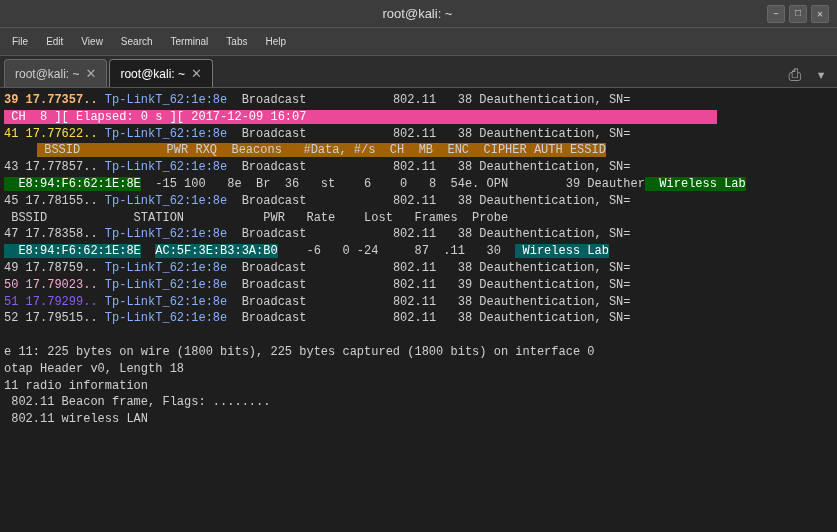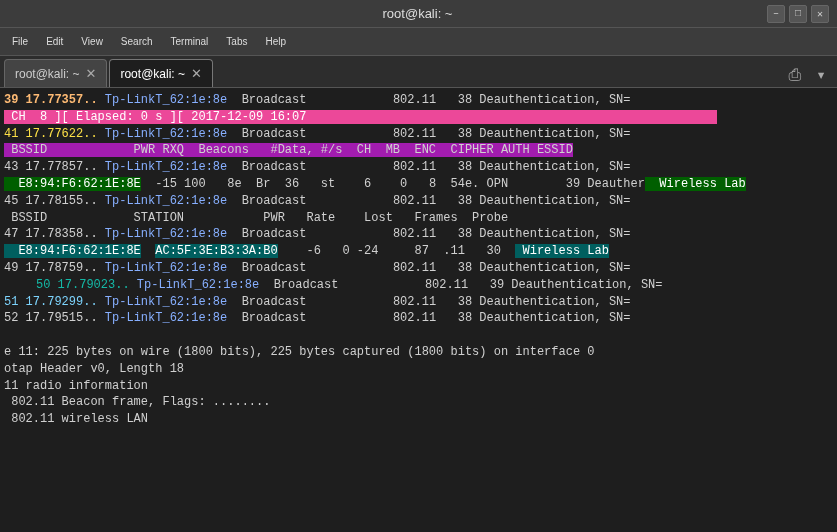--- a/index.html
+++ b/index.html
@@ -166,30 +166,30 @@
   <div style="margin-left:auto; display:flex; align-items:center; gap:2px;">
     <div class="tab-btn" title="Screenshot" style="color:#aaa; font-size:16px;">⎙</div>
     <div class="tab-btn" style="color:#aaa; font-size:16px;">▾</div>
   </div>
 </div>
 
 <div class="terminal">
   <div class="term-line"><span style="color:#fdba74;font-weight:bold;">39 17.77357.. </span><span style="color:#87afff;">Tp-LinkT_62:1e:8e</span><span style="color:#d0d0d0;">  Broadcast            802.11   38 Deauthentication, SN=</span></div>
   <div class="term-line"><span style="background:#ec4899;color:#fff;"> CH  8 ][ Elapsed: 0 s ][ 2017-12-09 16:07                                                         </span></div>
   <div class="term-line"><span style="color:#fde047;">41 17.77622.. </span><span style="color:#87afff;">Tp-LinkT_62:1e:8e</span><span style="color:#d0d0d0;">  Broadcast            802.11   38 Deauthentication, SN=</span></div>
-  <div class="term-line"><span style="background:#a21caf;color:#d0d0d0;"> BSSID            PWR RXQ  Beacons   #Data, #/s  CH  MB  ENC  CIPHER AUTH ESSID</span></div>
+  <div class="term-line"><span style="background:#a16207;color:#d0d0d0;margin-left:33px;"> BSSID            PWR RXQ  Beacons   #Data, #/s  CH  MB  ENC  CIPHER AUTH ESSID</span></div>
   <div class="term-line"><span style="color:#d0d0d0;text-align:center;">43 17.77857.. </span><span style="color:#87afff;">Tp-LinkT_62:1e:8e</span><span style="color:#d0d0d0;">  Broadcast            802.11   38 Deauthentication, SN=</span></div>
   <div class="term-line"><span style="background:#005f00;color:#fff;">  E8:94:F6:62:1E:8E</span><span style="color:#d0d0d0;">  -15 100   </span><span style="color:#d0d0d0;">8e  Br  36   st    6    0   8  54e. OPN        39 Deauther</span><span style="background:#005f00;color:#fff;">  Wireless Lab</span><span style="color:#d0d0d0;">      </span></div>
   <div class="term-line"><span style="color:#d0d0d0;">45 17.78155.. </span><span style="color:#87afff;">Tp-LinkT_62:1e:8e</span><span style="color:#d0d0d0;">  Broadcast            802.11   38 Deauthentication, SN=</span></div>
   <div class="term-line"><span style="background:#1e1e1e;color:#d0d0d0;"> BSSID            STATION           PWR   Rate    Lost   Frames  Probe</span></div>
   <div class="term-line"><span style="color:#d0d0d0;">47 17.78358.. </span><span style="color:#87afff;">Tp-LinkT_62:1e:8e</span><span style="color:#d0d0d0;">  Broadcast            802.11   38 Deauthentication, SN=</span></div>
   <div class="term-line"><span style="background:#005f5f;color:#fff;">  E8:94:F6:62:1E:8E</span><span style="color:#d0d0d0;">  </span><span style="background:#005f5f;color:#fff;">AC:5F:3E:B3:3A:B0</span><span style="color:#d0d0d0;">    -6   0 -24     87  .11   30  </span><span style="background:#005f5f;color:#fff;"> Wireless Lab</span><span style="color:#d0d0d0;">    </span></div>
   <div class="term-line"><span style="color:#d0d0d0;">49 17.78759.. </span><span style="color:#87afff;">Tp-LinkT_62:1e:8e</span><span style="color:#d0d0d0;">  Broadcast            802.11   38 Deauthentication, SN=</span></div>
-  <div class="term-line"><span style="color:#14b8a6;margin-left:32px;">50 17.79023.. </span><span style="color:#87afff;">Tp-LinkT_62:1e:8e</span><span style="color:#d0d0d0;">  Broadcast            802.11   39 Deauthentication, SN=</span></div>
-  <div class="term-line"><span style="color:#7dd3fc;">51 17.79299.. </span><span style="color:#87afff;">Tp-LinkT_62:1e:8e</span><span style="color:#d0d0d0;">  Broadcast            802.11   38 Deauthentication, SN=</span></div>
+  <div class="term-line"><span style="color:#f9a8d4;">50 17.79023.. </span><span style="color:#87afff;">Tp-LinkT_62:1e:8e</span><span style="color:#d0d0d0;">  Broadcast            802.11   39 Deauthentication, SN=</span></div>
+  <div class="term-line"><span style="color:#8b5cf6;">51 17.79299.. </span><span style="color:#87afff;">Tp-LinkT_62:1e:8e</span><span style="color:#d0d0d0;">  Broadcast            802.11   38 Deauthentication, SN=</span></div>
   <div class="term-line"><span style="color:#d0d0d0;">52 17.79515.. </span><span style="color:#87afff;">Tp-LinkT_62:1e:8e</span><span style="color:#d0d0d0;">  Broadcast            802.11   38 Deauthentication, SN=</span></div>
   <div class="term-line">&nbsp;</div>
   <div class="term-line"><span style="color:#d0d0d0;">e 11: 225 bytes on wire (1800 bits), 225 bytes captured (1800 bits) on interface 0</span></div>
   <div class="term-line"><span style="color:#d0d0d0;">otap Header v0, Length 18</span></div>
   <div class="term-line"><span style="color:#d0d0d0;">11 radio information</span></div>
   <div class="term-line"><span style="color:#d0d0d0;"> 802.11 Beacon frame, Flags: ........</span></div>
   <div class="term-line"><span style="color:#d0d0d0;"> 802.11 wireless LAN</span></div>
 </div>
 
 </body></html>

